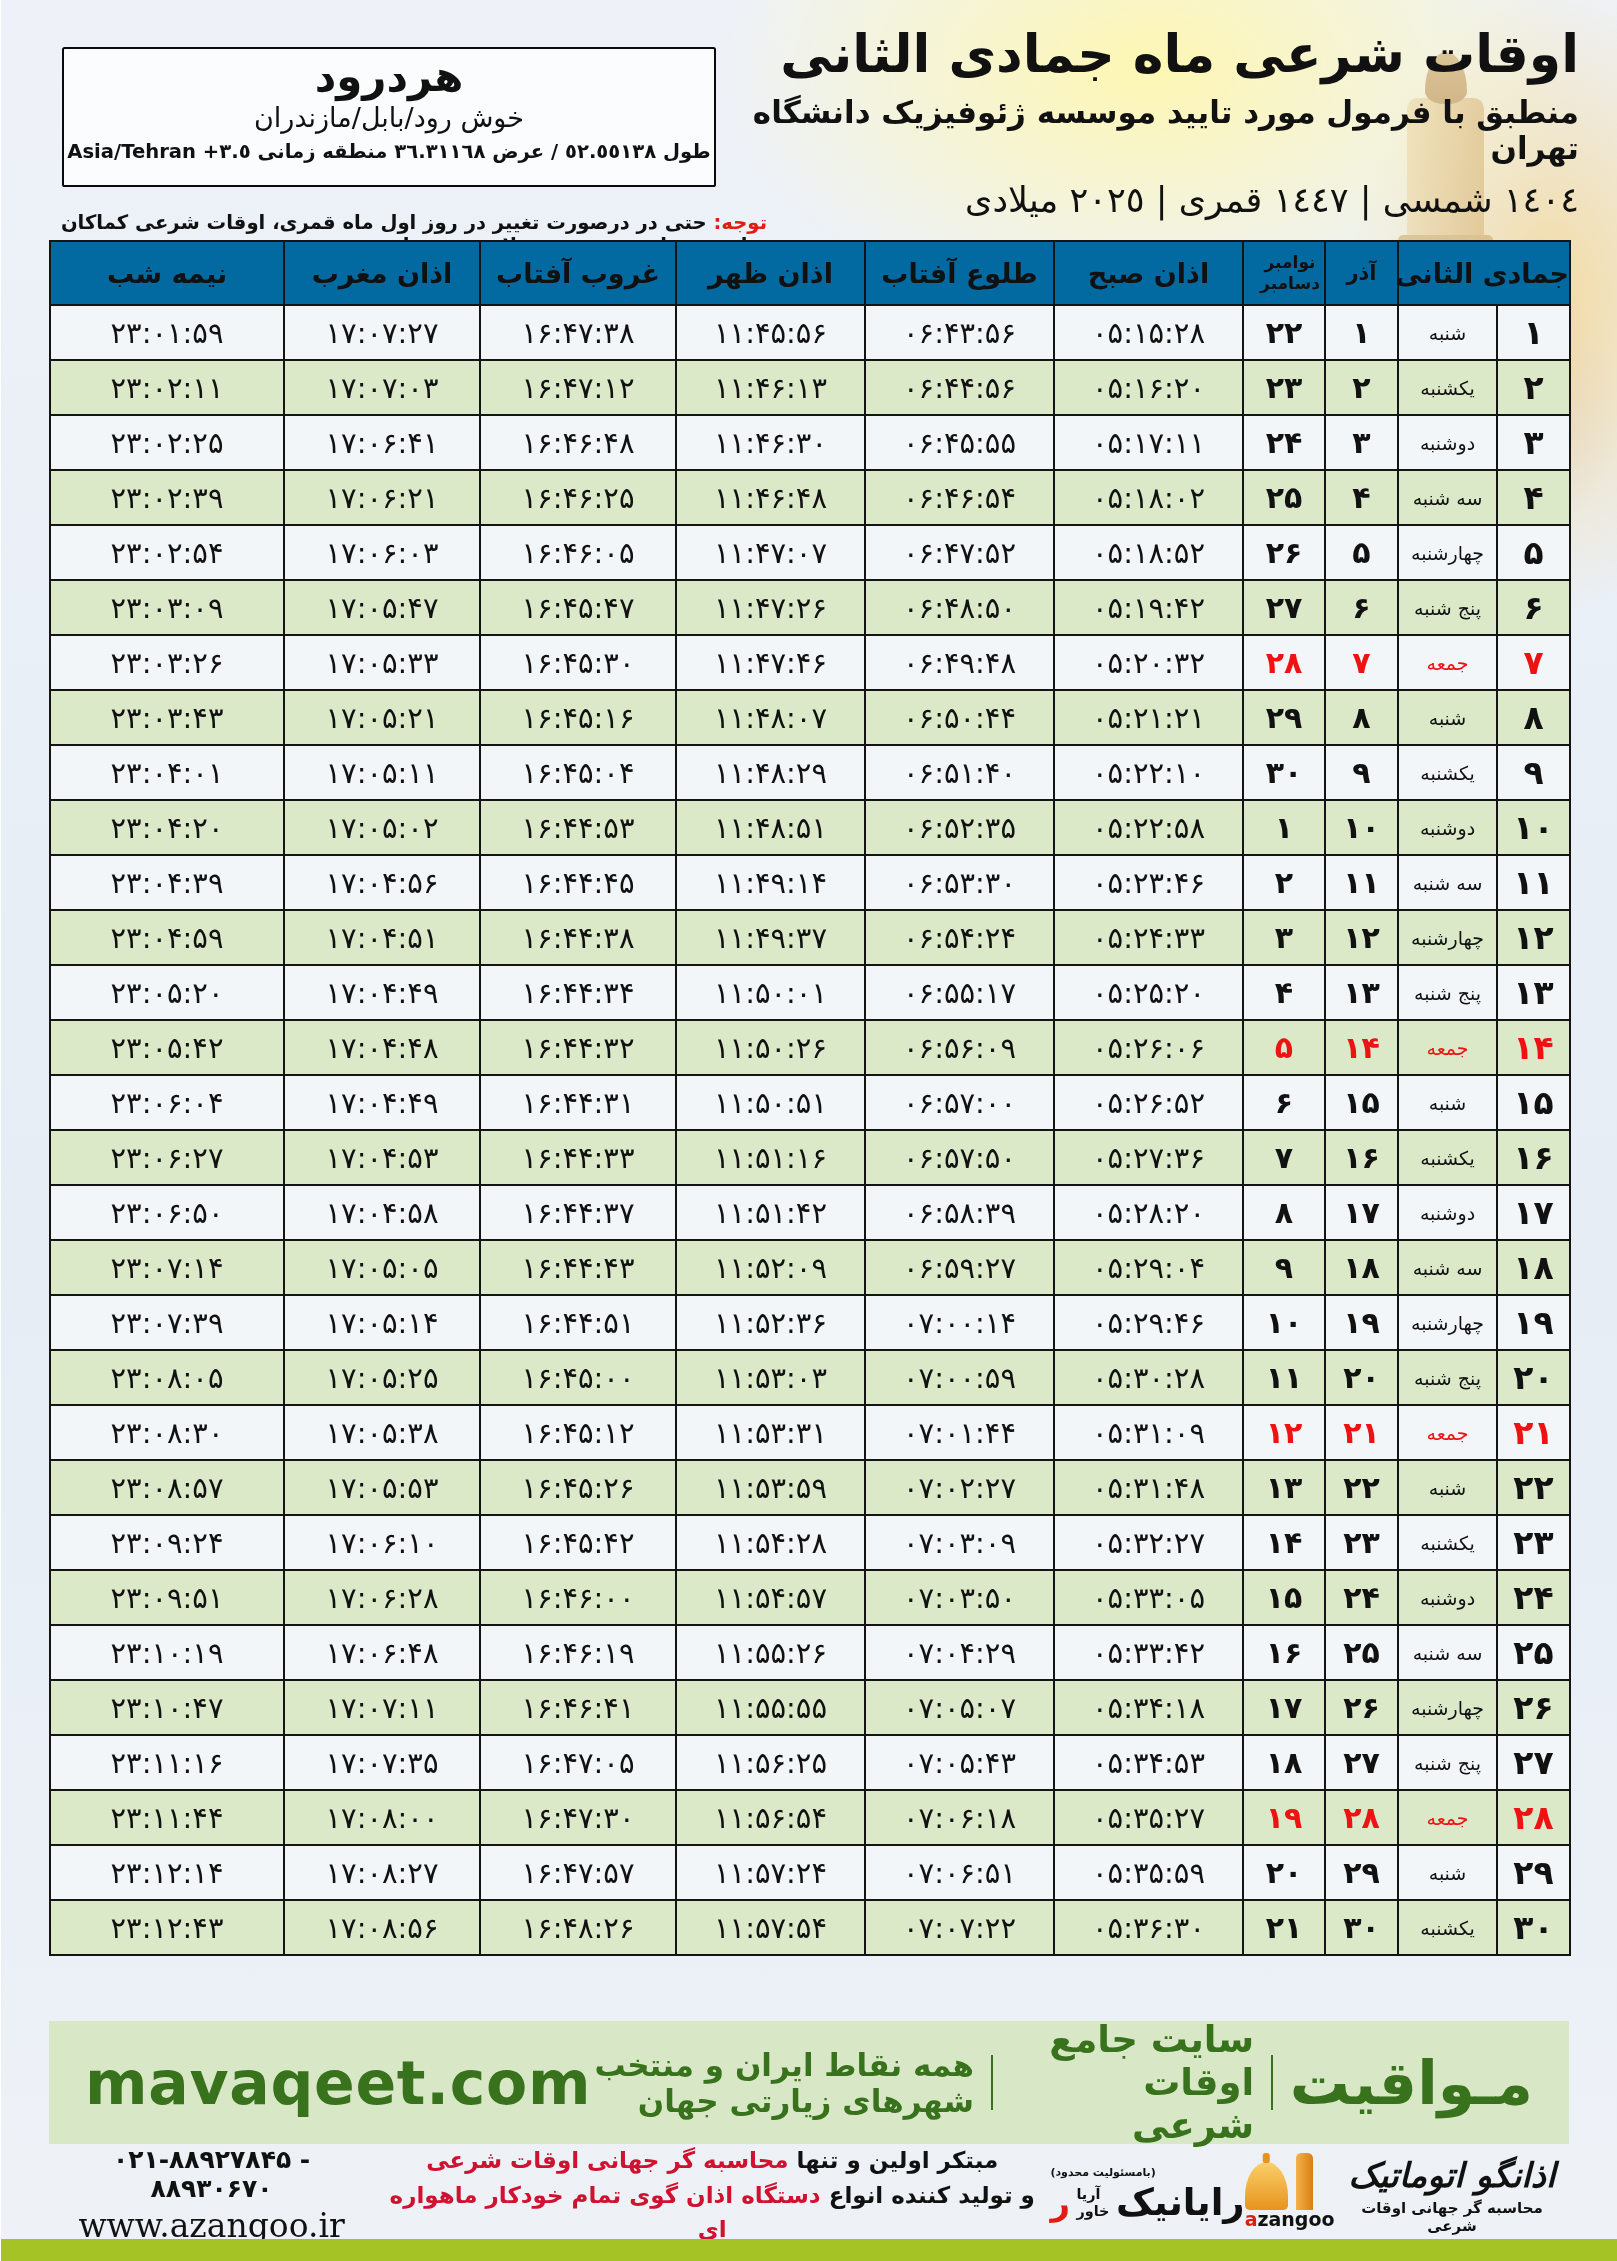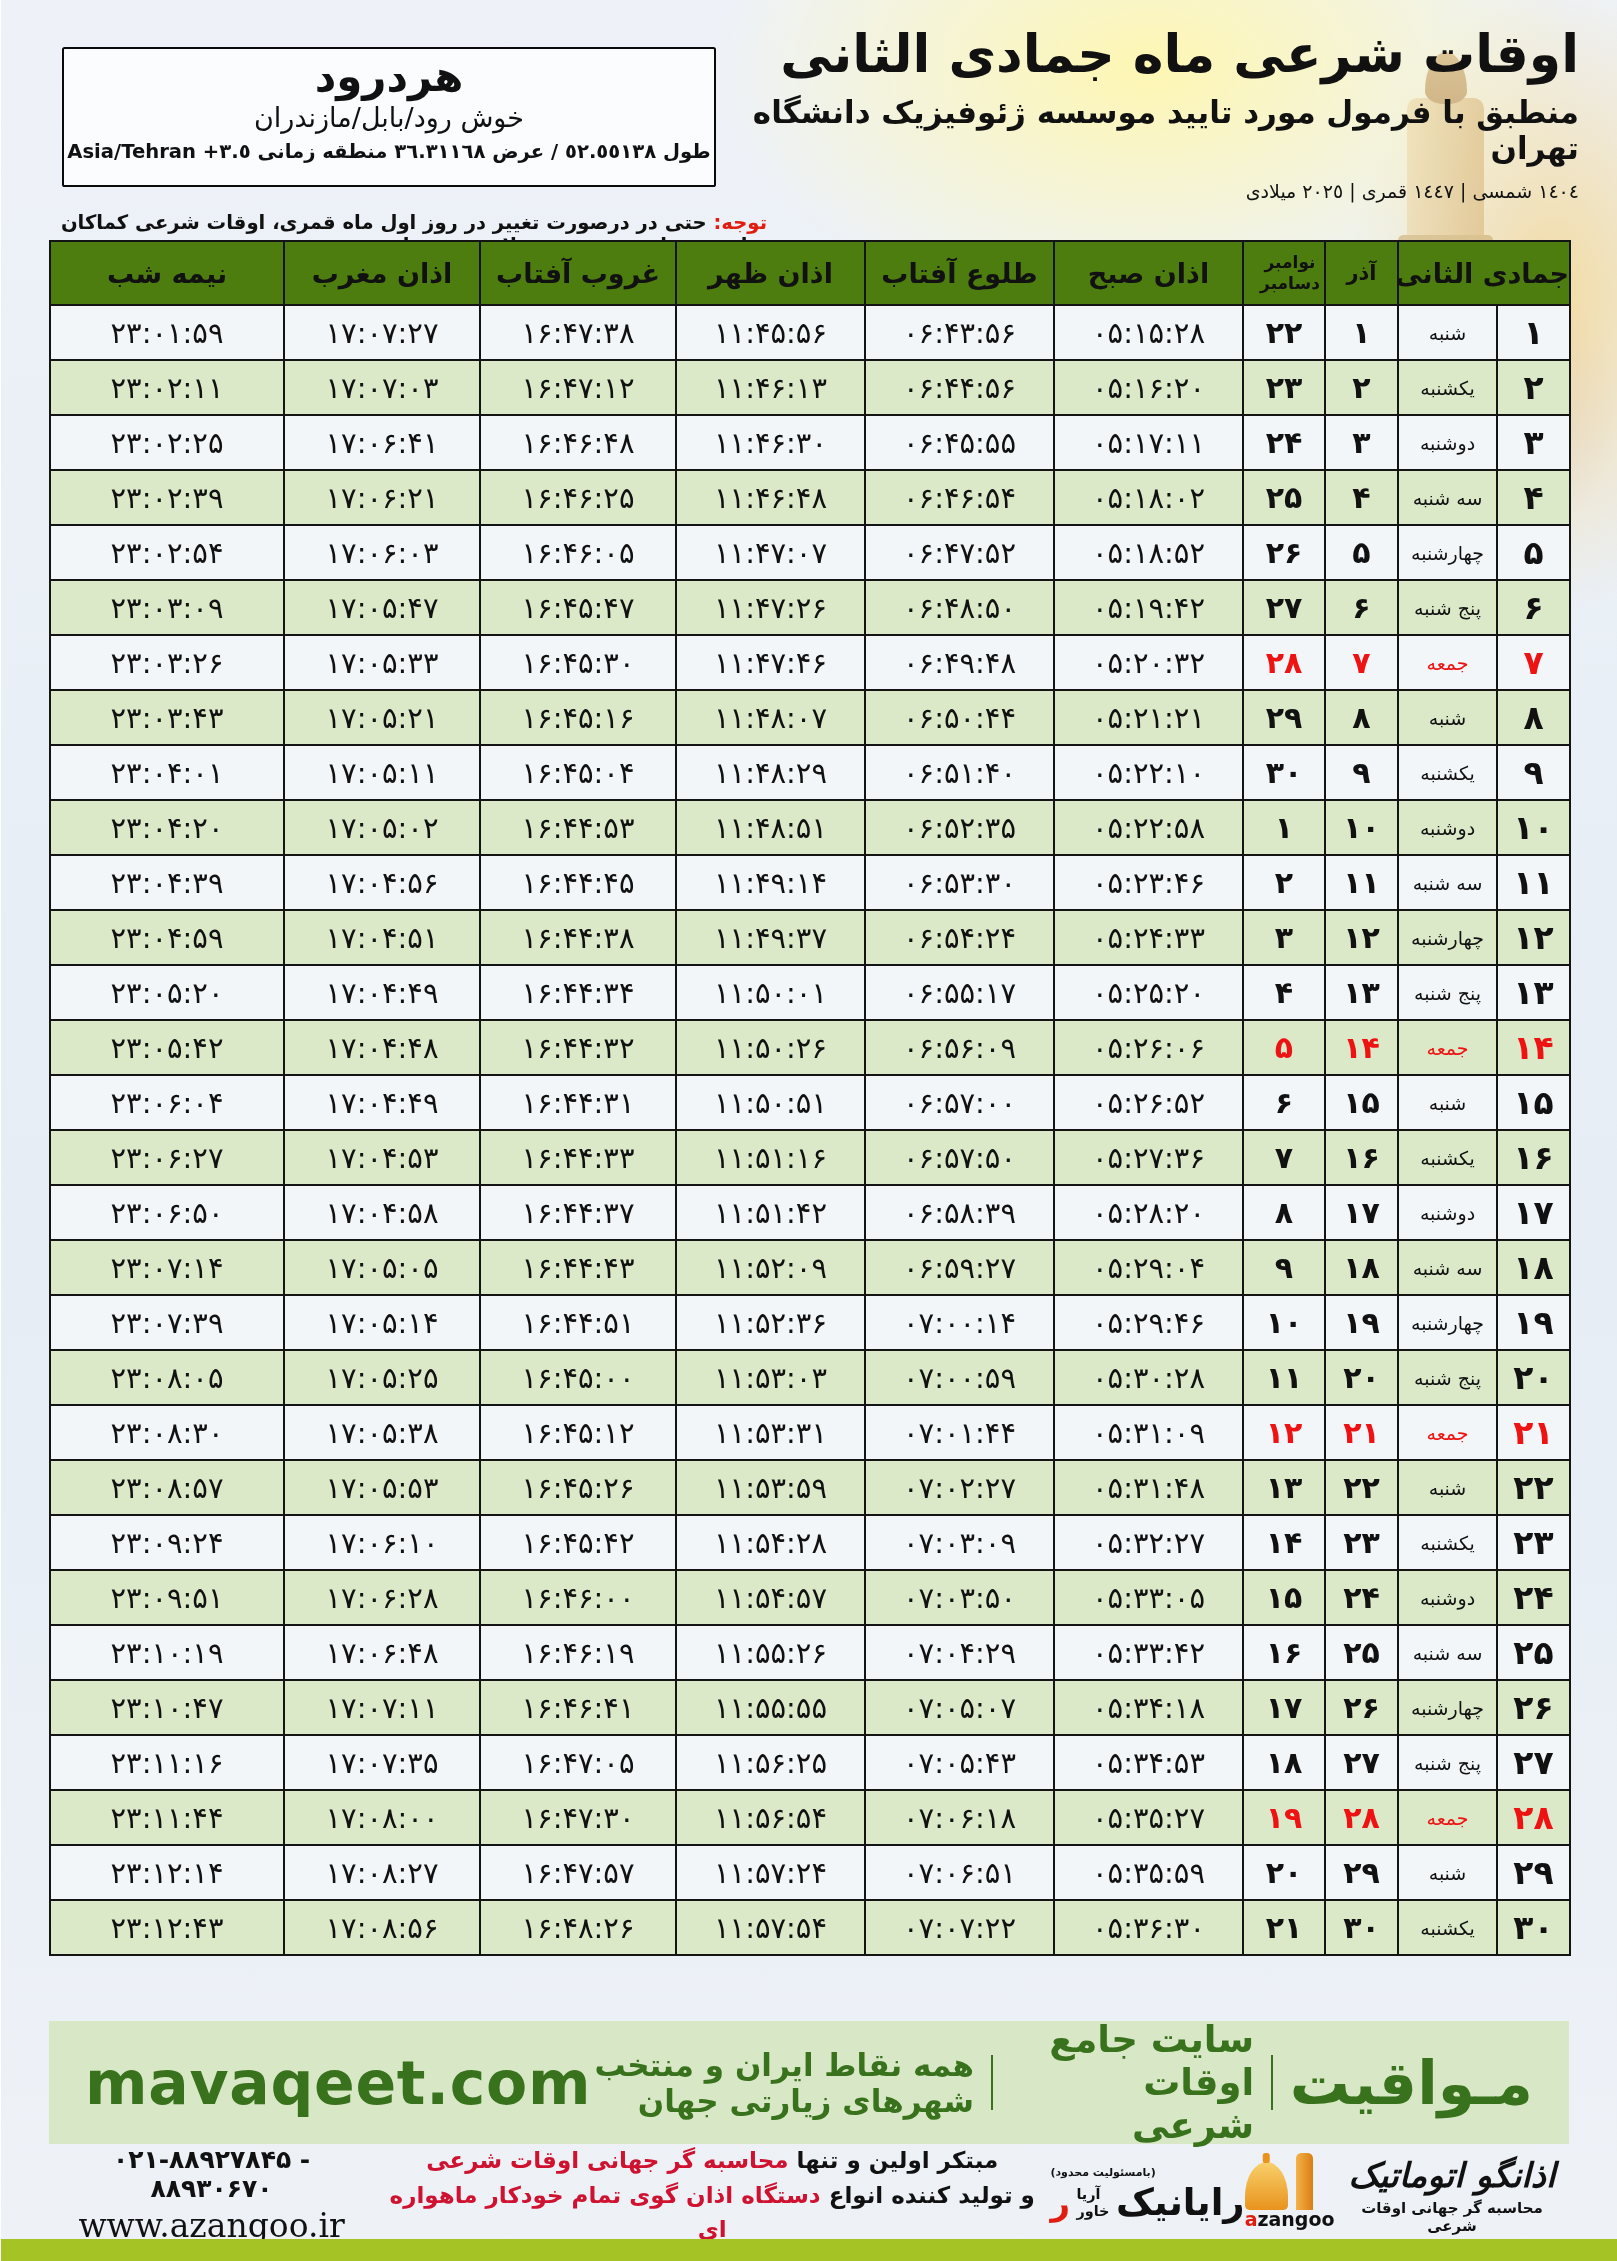--- a/index.html
+++ b/index.html
@@ -39,35 +39,35 @@
     background:#fbfcfe; border:2.6px solid #0a0a0a; border-radius:2.6px;
     text-align:center; padding-top:5.2px;
   }
   .loc-name{ font-size:42px; font-weight:bold; line-height:1.1; }
   .loc-region{ font-size:27px; margin-top:1.3px; }
   .loc-coords{ font-size:19.6px; font-weight:bold; margin-top:7.8px; }
 
   .title-block{ right:39px; top:25px; width:887px; text-align:right; }
   .main-title{ font-size:52px; font-weight:bold; line-height:1.15; }
   .sub-title{ font-size:31px; font-weight:bold; margin-top:9px; }
-  .years-line{ font-size:19px; margin-top:14.4px; }
+  .years-line{ font-size:35px; margin-top:14.4px; }
 
   .notice{ left:49px; top:211px; width:718px; font-size:19.6px; font-weight:bold; text-align:right; }
   .notice .red{ color:#e11d12; }
 
   
   table.prayer{
     position:absolute; z-index:2; left:49px; top:240px; width:1520px;
     border-collapse:collapse; table-layout:fixed; direction:rtl;
   }
   table.prayer th, table.prayer td{
     border:2px solid #141414; text-align:center; vertical-align:middle;
     overflow:hidden; white-space:nowrap;
   }
-  thead th{ height:64px; background:#4d7c0f; font-weight:bold; font-size:27px; }
+  thead th{ height:64px; background:#0369a1; font-weight:bold; font-size:27px; }
   thead th.h-az{ font-size:21px; }
   thead th.h-nd{ font-size:17px; line-height:1.25; }
   thead th.h-nd span{ display:block;margin-left:12px; }
   tbody tr{ height:55px; background:#f3f6f9; }
   tbody tr:nth-child(even){ background:#dbe9c9; }
   td.c-time{ font-size:29px; direction:ltr; }
   td.c-d{ font-size:33px; font-weight:bold; }
   td.c-wd{ font-size:19px; }
   td.c-az, td.c-nd{ font-size:30px; font-weight:bold; }
   tr.friday td.c-d, tr.friday td.c-wd, tr.friday td.c-az, tr.friday td.c-nd{ color:#ee1212; }

